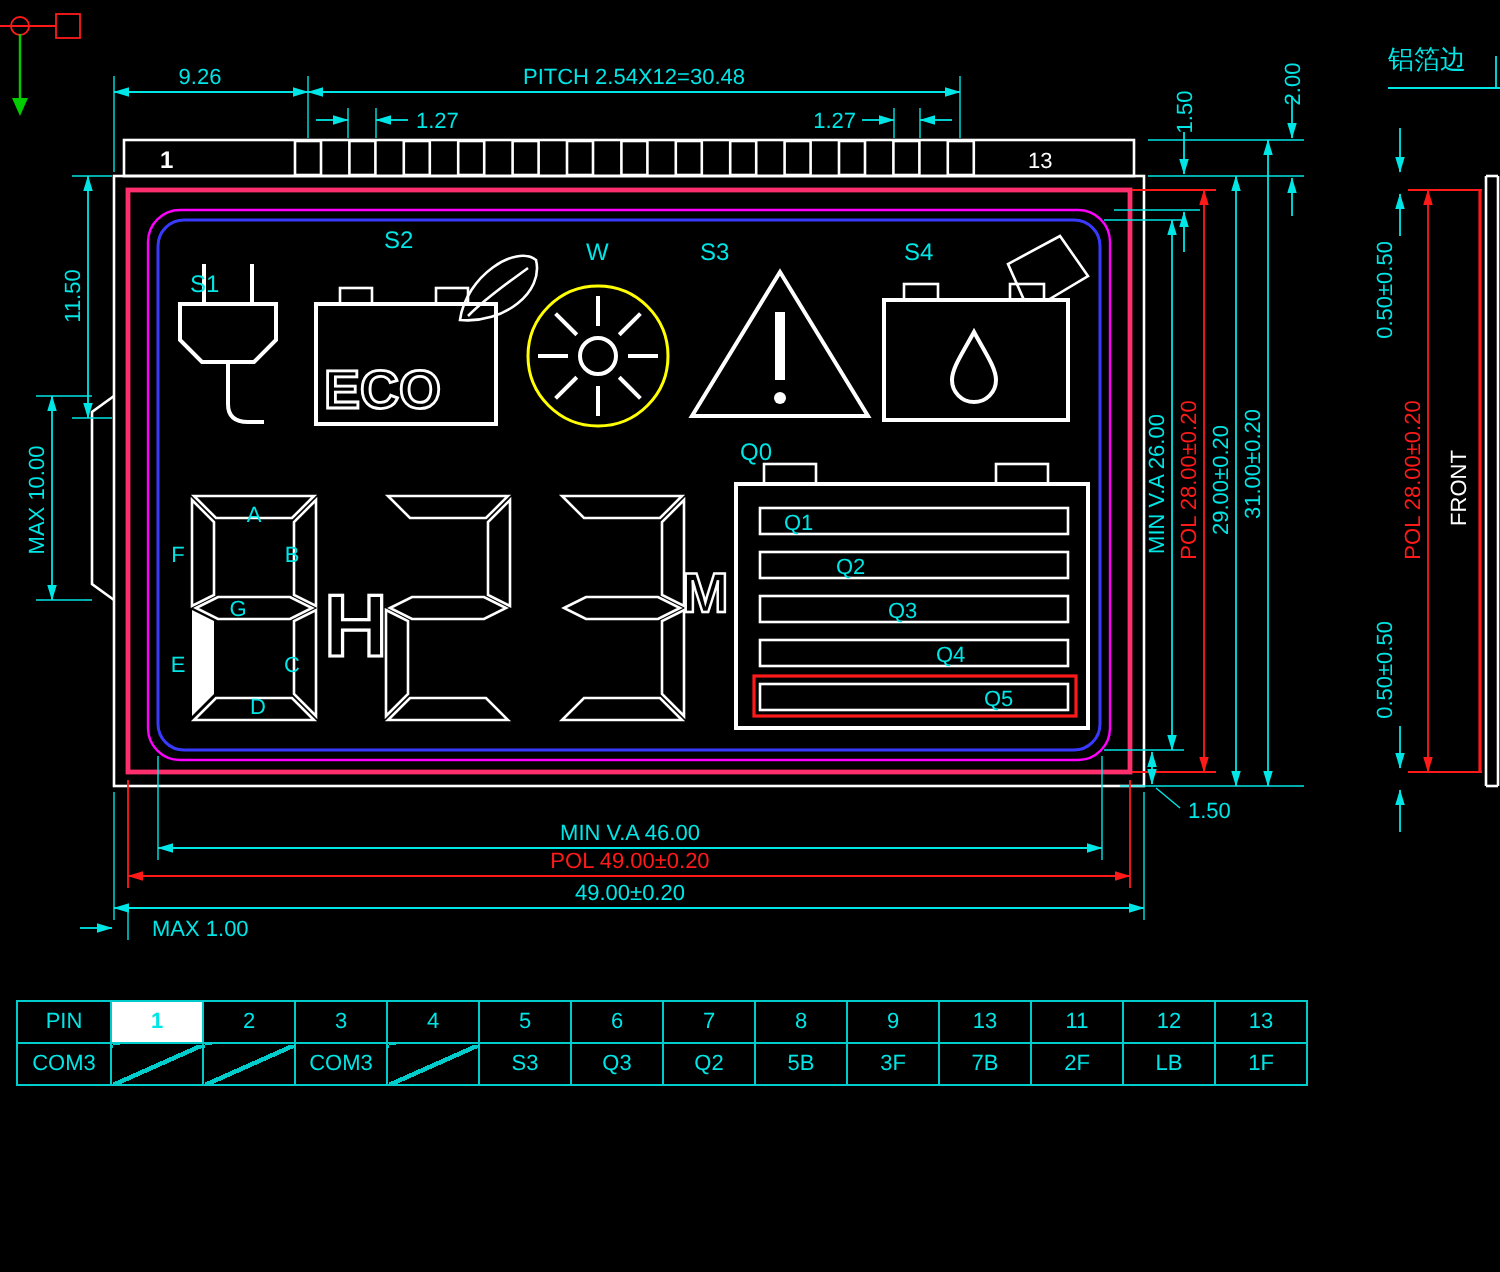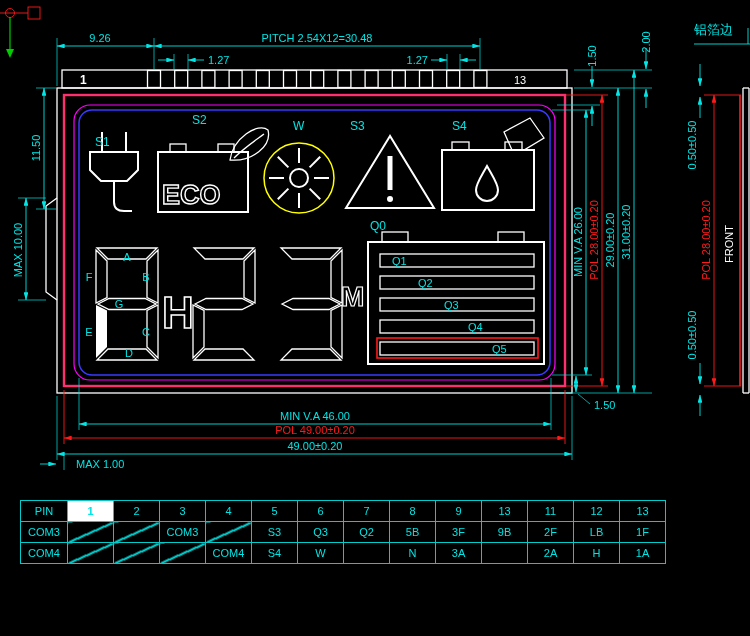--- a/index.html
+++ b/index.html
@@ -17,21 +17,21 @@
   .bl{stroke:#3a3aff;fill:none;stroke-width:1.5}
   .pk{stroke:#ff2e6d;fill:none;stroke-width:2.4}
   .yl{stroke:#ffff00;fill:none;stroke-width:1.5}
   .gn{stroke:#00cc00;fill:none;stroke-width:1.2}
   .dimtxt{fill:#00e5e5;font-size:11px}
   .smtxt{fill:#00e5e5;font-size:12px}
   .redtxt{fill:#ff1a1a;font-size:11px}
   .whtxt{fill:#fff;font-size:11px}
   .segfill{fill:#fff;stroke:none}
   .outline-letter{fill:none;stroke:#fff;font-weight:bold}
-  #pin-table{position:absolute;left:20px;top:500px}
+  #pin-table{position:absolute;left:8px;top:500px}
   #pin-table table{border-collapse:collapse;table-layout:fixed}
   #pin-table td{border:1px solid #00cccc;width:45px;height:20px;text-align:center;
      vertical-align:middle;font-size:11px;color:#00e5e5;padding:0;overflow:hidden}
   #pin-table td:first-child{width:46px}
   td.diag{background-image:linear-gradient(to bottom right,transparent 47%,#00cccc 47%,#00cccc 53%,transparent 53%)}
   td.inv{background:#fff;color:#000;font-weight:bold}
   .c-red{color:#ff2020}.c-yellow{color:#ffff00}.c-magenta{color:#ff00ff}.c-cyan{color:#00e5e5}
 </style>
 </head>
 <body>
@@ -315,36 +315,20 @@
           <td class="c-cyan">COM3</td>
           <td class="diag"></td>
           <td class="diag"></td>
           <td class="c-cyan">COM3</td>
           <td class="diag"></td>
           <td class="c-cyan">S3</td>
           <td class="c-cyan">Q3</td>
           <td class="c-cyan">Q2</td>
           <td class="c-cyan">5B</td>
           <td class="c-cyan">3F</td>
-          <td class="c-cyan">9B</td>
+          <td class="c-cyan">7B</td>
           <td class="c-cyan">2F</td>
           <td class="c-cyan">LB</td>
           <td class="c-cyan">1F</td>
         </tr>
-        <tr>
-          <td class="c-magenta">COM4</td>
-          <td class="diag"></td>
-          <td class="diag"></td>
-          <td class="diag"></td>
-          <td class="c-magenta">COM4</td>
-          <td class="c-cyan">S4</td>
-          <td class="c-cyan">W</td>
-          <td class="c-cyan"></td>
-          <td class="c-cyan">N</td>
-          <td class="c-cyan">3A</td>
-          <td class="c-cyan"></td>
-          <td class="c-cyan">2A</td>
-          <td class="c-cyan">H</td>
-          <td class="c-cyan">1A</td>
-        </tr>
       </tbody>
     </table>
 </div>
 
 </body></html>

